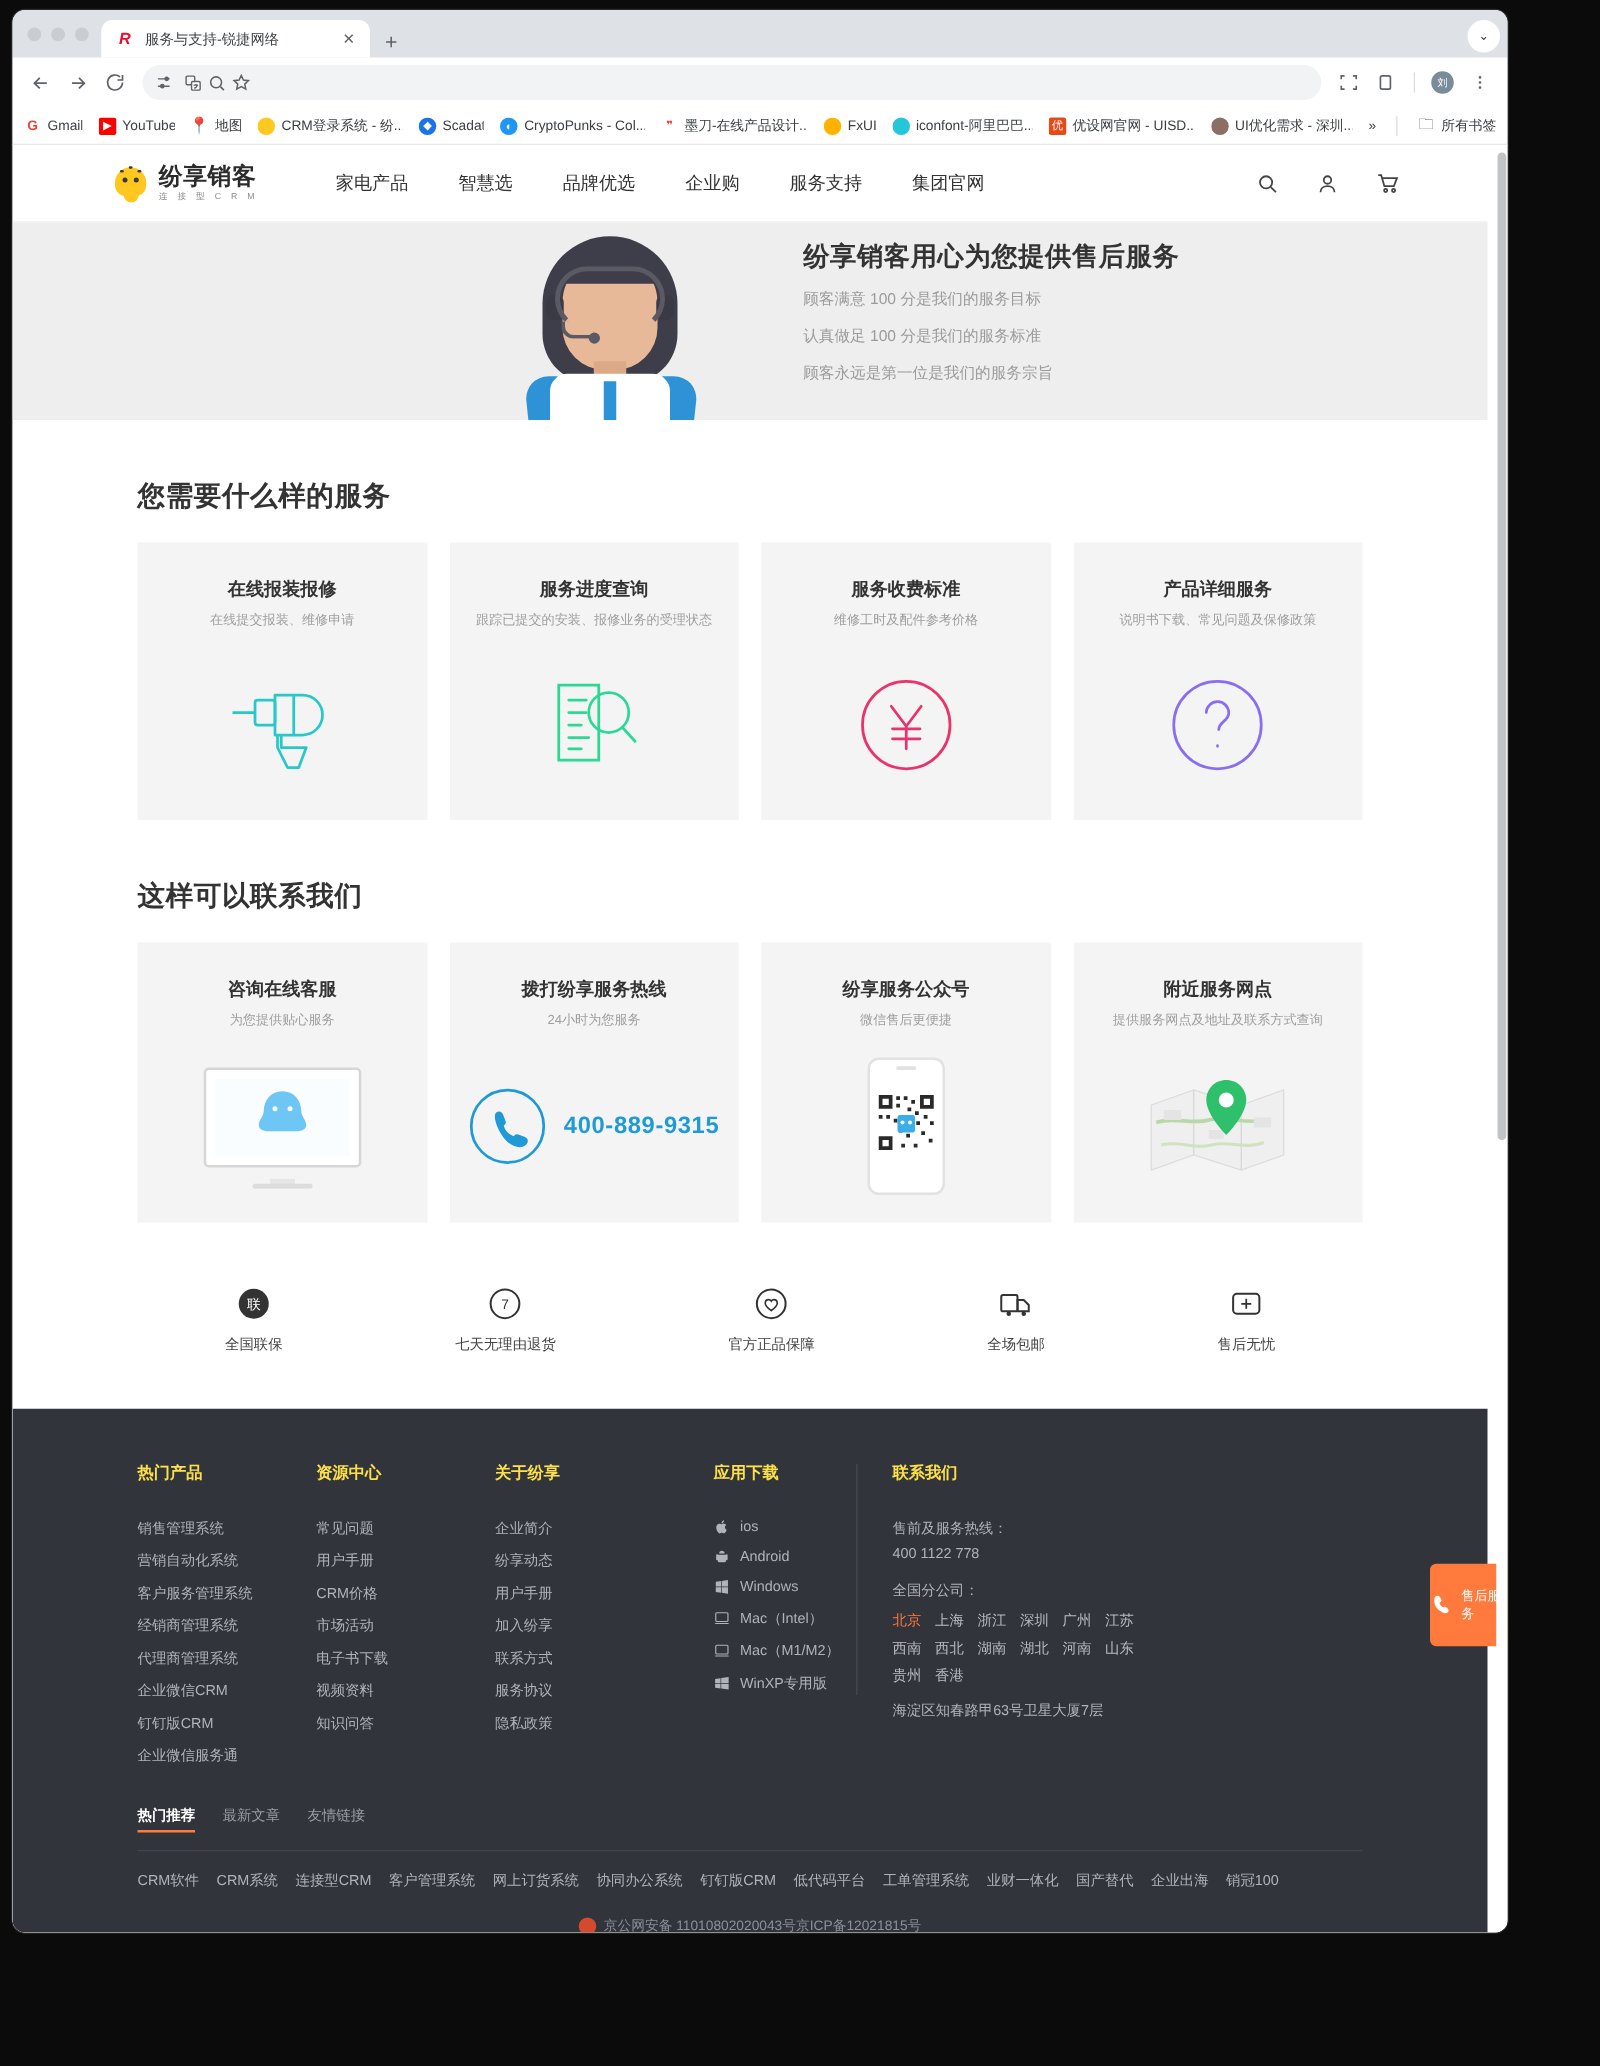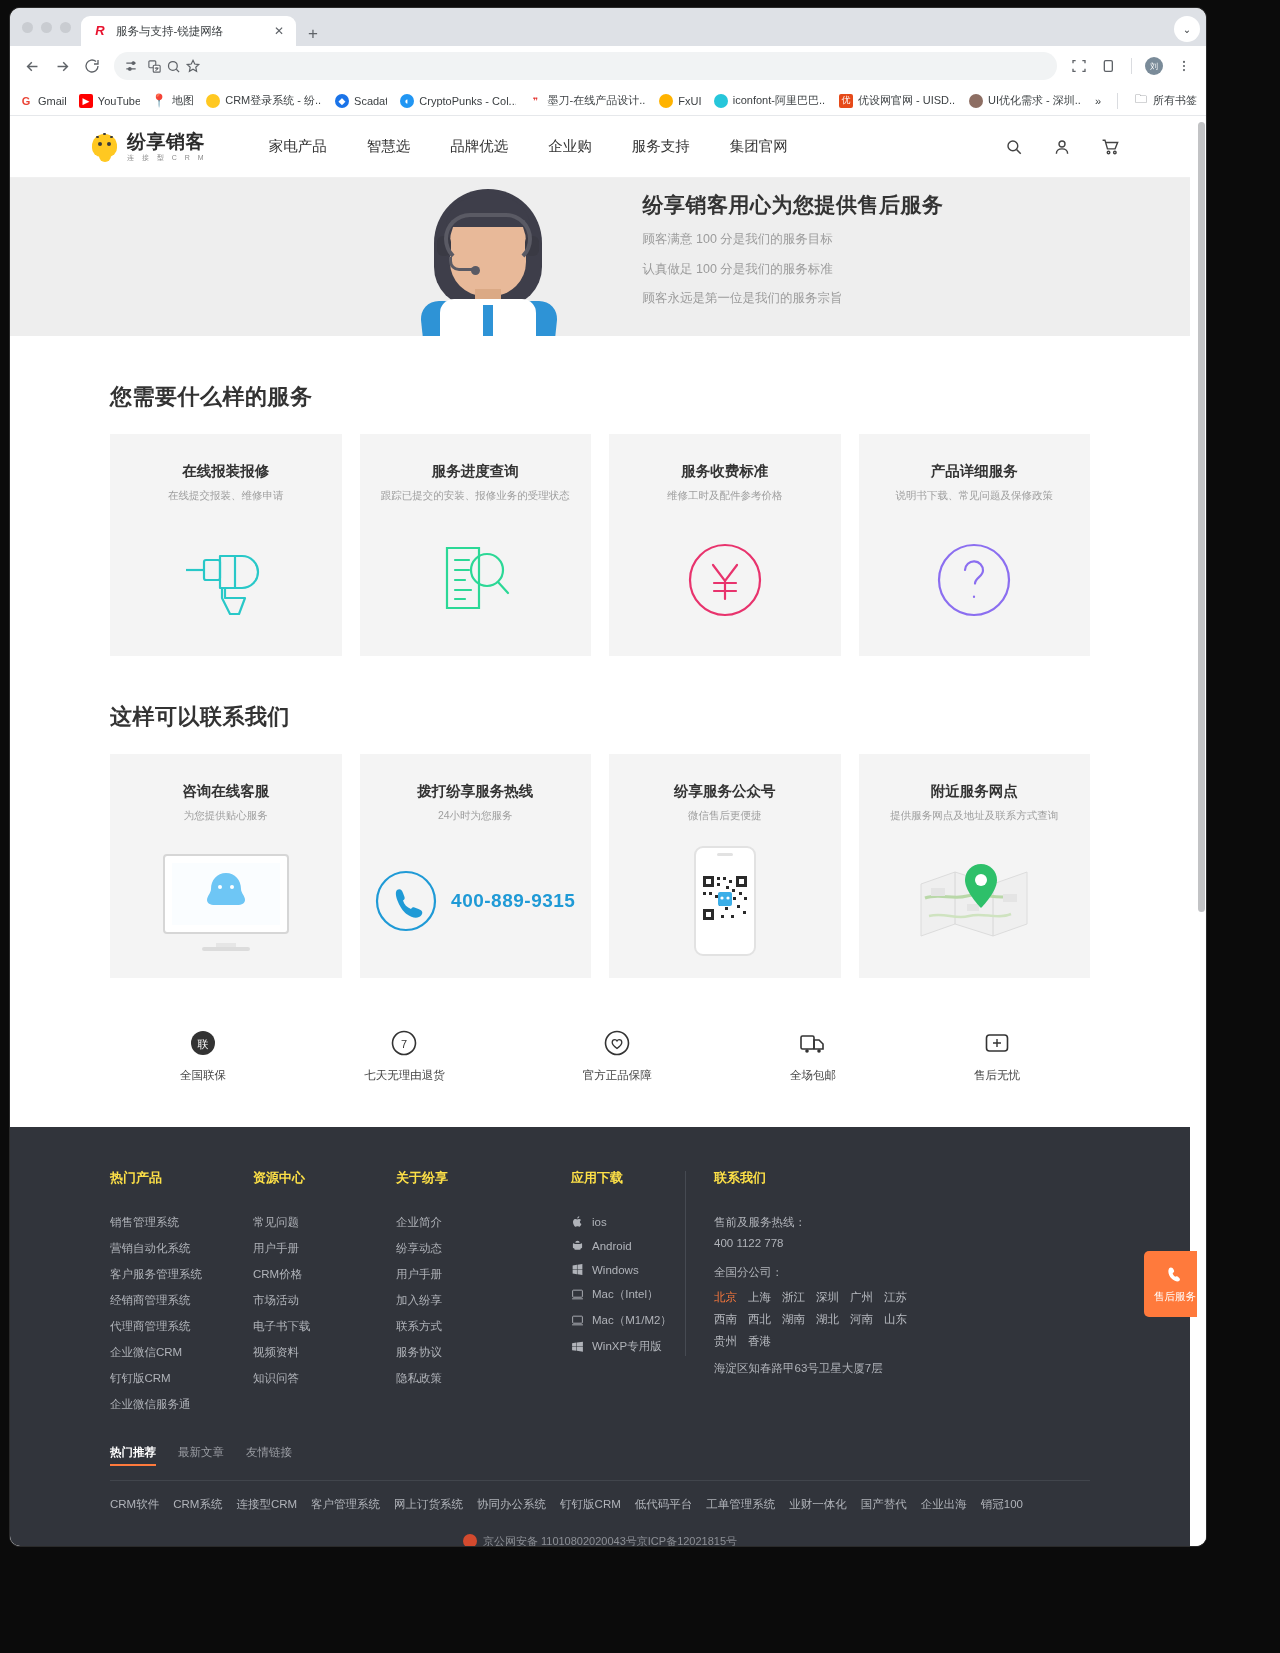--- a/index.html
+++ b/index.html
@@ -135,21 +135,21 @@
   .ftabs .on { color: #fff; font-weight: bold; border-bottom: 2px solid #ff7a3c; padding-bottom: 4px; }
   .ftabs .off { color: #9a9da3; }
   .ftags { display: flex; flex-wrap: wrap; gap: 14px; font-size: 11.5px; color: #b0b3b9; margin-top: 14px; border-top: 1px solid #41454c; padding-top: 16px; }
   .copy { text-align: center; font-size: 11px; color: #8c8f95; margin-top: 18px; padding-bottom: 6px; line-height: 2; }
   .copy .row2 { display: flex; align-items: center; justify-content: center; gap: 6px; }
   .police { width: 14px; height: 14px; border-radius: 50%; background: #d34a2e; display: inline-block; }
 
   
   .float-btn {
     position: absolute; right: 0; top: 1135px; width: 62px; height: 66px;
-    background: #ff7a3c; color: #fff; display: flex; flex-direction: column;
+    background: #ff7a3c; color: #fff; display: flex; flex-direction: row;
     align-items: center; justify-content: center; gap: 5px; border-radius: 5px 0 0 5px;
   }
   .float-btn .fl { font-size: 10.5px; }
   svg { display: block; }
 </style>
 </head>
 <body>
 
 <div class="desktop">
 <div class="window">

